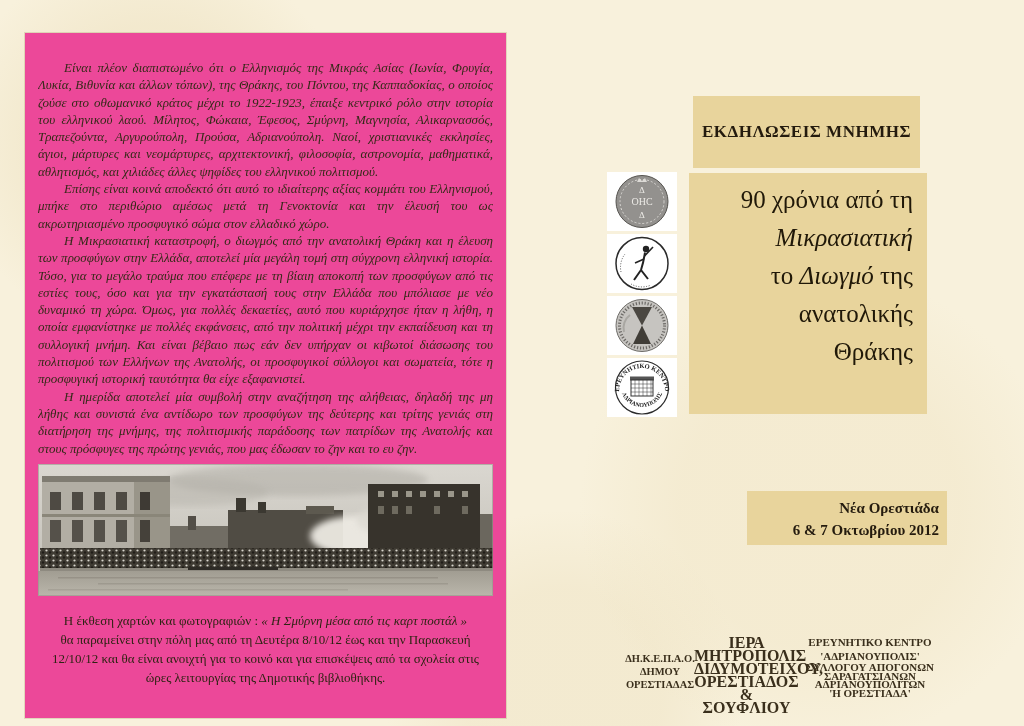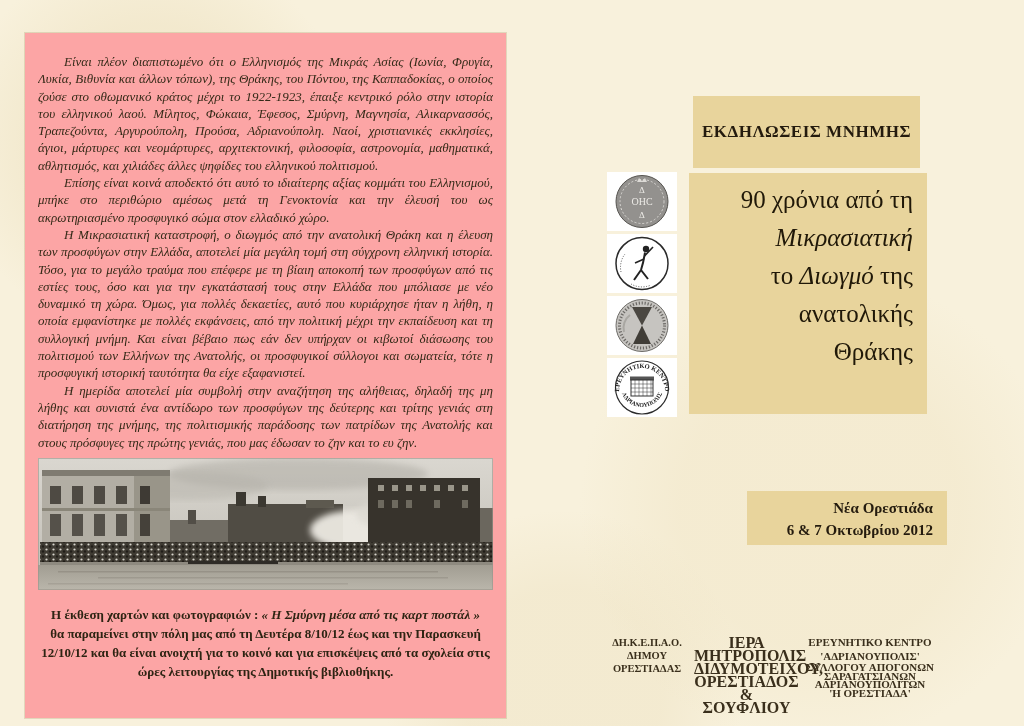--- a/index.html
+++ b/index.html
@@ -12,31 +12,31 @@
       radial-gradient(circle at 55% 95%, rgba(222,204,156,.18) 0 100px, rgba(222,204,156,0) 180px);
     font-family:"Liberation Serif", serif;
   }
   .page{position:absolute;top:0;height:726px;}
   .left-page{left:0;width:512px;}
   .right-page{left:512px;width:512px;}
 
   
   .left-panel{
     position:absolute;left:25px;top:33px;width:481px;height:685px;
-    background:#fca5a5;box-sizing:border-box;padding:20px 13px 0 13px;
+    background:#ec4899;box-sizing:border-box;padding:26px 13px 0 13px;
     box-shadow:0 0 0 1px rgba(160,140,90,.25);
   }
   .text-block{
     height:401px;overflow:hidden;color:#352a18;font-style:italic;
     font-size:13px;line-height:17.3px;text-align:justify;
   }
   .text-block p{margin:0;text-indent:26px;}
   .photo-frame{width:455px;height:132px;margin-top:4px;line-height:0;}
   .exhibition{
-    margin-top:15px;text-align:center;color:#2e2413;font-weight:bold;
+    margin-top:15px;text-align:center;color:#2e2413;font-weight:normal;
     font-size:13px;line-height:19px;
   }
   .exhibition p{margin:0;}
   .exhibition .quote{font-style:italic;}
 
   
   .header-box{
     position:absolute;left:181px;top:96px;width:227px;height:72px;background:#e8d49c;
     display:flex;align-items:center;justify-content:center;
     font-weight:bold;font-size:17px;letter-spacing:.5px;color:#241b0e;
@@ -44,26 +44,26 @@
   .logos{position:absolute;left:95px;top:172px;width:70px;}
   .logo-tile{width:70px;height:59px;background:#ffffff;margin-bottom:3px;line-height:0;}
   .title-box{
     position:absolute;left:177px;top:173px;width:238px;height:241px;background:#e8d49c;
     box-sizing:border-box;padding:8px 14px 0 0;text-align:right;
     font-size:25px;line-height:38px;color:#201808;
   }
   .title-box .it{font-style:italic;}
   .date-box{
     position:absolute;left:235px;top:491px;width:200px;height:54px;background:#e8d49c;
-    box-sizing:border-box;padding:6px 14px 0 0;text-align:right;
+    box-sizing:border-box;padding:6px 8px 0 0;text-align:right;
     font-weight:bold;font-size:15px;line-height:22px;color:#241b0e;
   }
   .org{position:absolute;top:636px;text-align:center;font-weight:bold;color:#3a2f1c;}
   .org div{margin:0;}
-  .org-1{left:89px;width:92px;font-size:10.5px;line-height:13px;}
+  .org-1{left:102px;width:92px;font-size:10.5px;line-height:13px;margin-top:16px;}
   .org-2{left:182px;width:105px;font-size:16px;line-height:13px;}
   .org-3{left:288px;width:140px;}
   .org-3 .lg{font-size:11px;line-height:13.5px;}
   .org-3 .sm{font-size:11px;line-height:8.5px;}
 </style>
 </head>
 <body>
 
 <div class="page left-page">
   <div class="left-panel">

